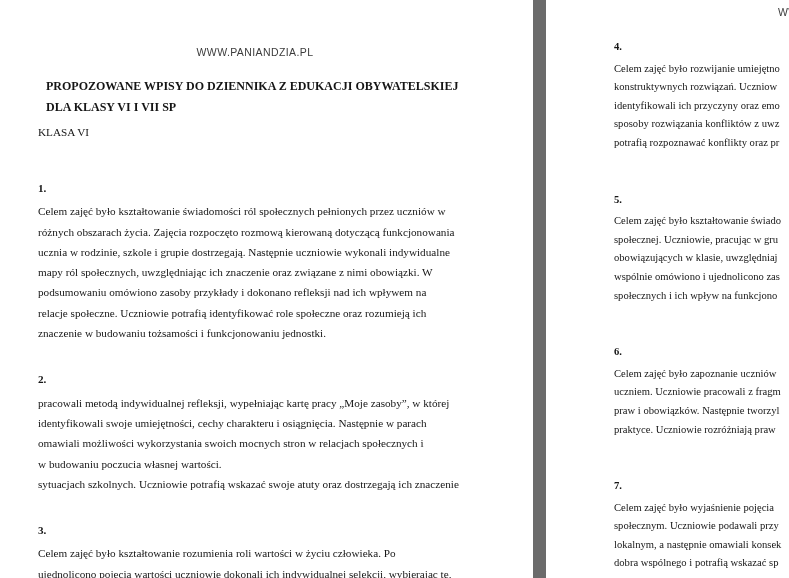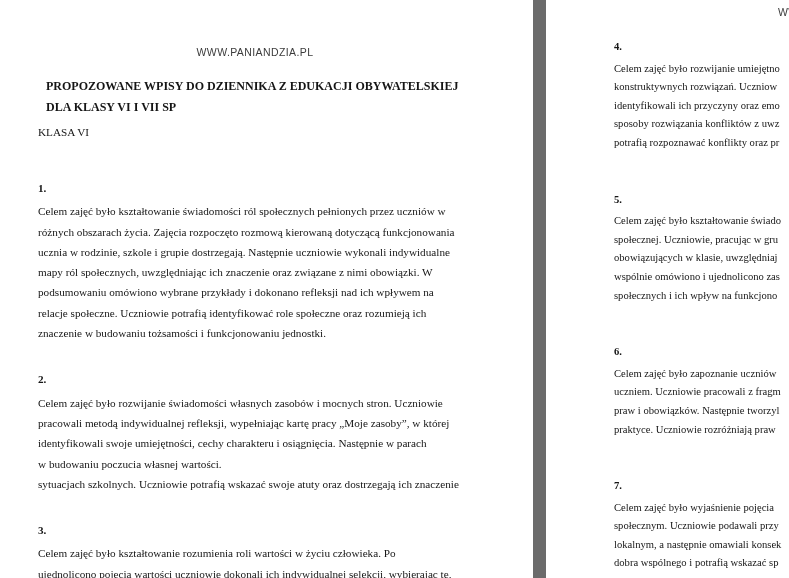--- a/index.html
+++ b/index.html
@@ -92,32 +92,32 @@
       <div class="doc-title l2">DLA KLASY VI I VII SP</div>
       <div class="section-heading">KLASA VI</div>
       <div class="entries left-side" id="left-entries">
   <div class="entry">
     <div class="entry-number">1.</div>
     <div class="entry-lines">
               <div class="line">Celem zajęć było kształtowanie świadomości ról społecznych pełnionych przez uczniów w</div>
               <div class="line">różnych obszarach życia. Zajęcia rozpoczęto rozmową kierowaną dotyczącą funkcjonowania</div>
               <div class="line">ucznia w rodzinie, szkole i grupie dostrzegają. Następnie uczniowie wykonali indywidualne</div>
               <div class="line">mapy ról społecznych, uwzględniając ich znaczenie oraz związane z nimi obowiązki. W</div>
-              <div class="line">podsumowaniu omówiono wybrane przykłady i dokonano refleksji nad ich wpływem na</div>
+              <div class="line">podsumowaniu omówiono zasoby przykłady i dokonano refleksji nad ich wpływem na</div>
               <div class="line">relacje społeczne. Uczniowie potrafią identyfikować role społeczne oraz rozumieją ich</div>
               <div class="line">znaczenie w budowaniu tożsamości i funkcjonowaniu jednostki.</div>
             </div>
   </div>
 
   <div class="entry">
     <div class="entry-number">2.</div>
     <div class="entry-lines">
-              <div class="line">Celem zajęć było rozwijanie świadomości własnych zasobów i mocnych stron. Uczniowie</div>
               <div class="line">pracowali metodą indywidualnej refleksji, wypełniając kartę pracy „Moje zasoby”, w której</div>
               <div class="line">identyfikowali swoje umiejętności, cechy charakteru i osiągnięcia. Następnie w parach</div>
+              <div class="line">omawiali możliwości wykorzystania swoich mocnych stron w relacjach społecznych i</div>
               <div class="line">w budowaniu poczucia własnej wartości.</div>
               <div class="line">sytuacjach szkolnych. Uczniowie potrafią wskazać swoje atuty oraz dostrzegają ich znaczenie</div>
             </div>
   </div>
 
   <div class="entry">
     <div class="entry-number">3.</div>
     <div class="entry-lines">
               <div class="line">Celem zajęć było kształtowanie rozumienia roli wartości w życiu człowieka. Po</div>
               <div class="line">ujednolicono pojęcia wartości uczniowie dokonali ich indywidualnej selekcji, wybierając te,</div>

